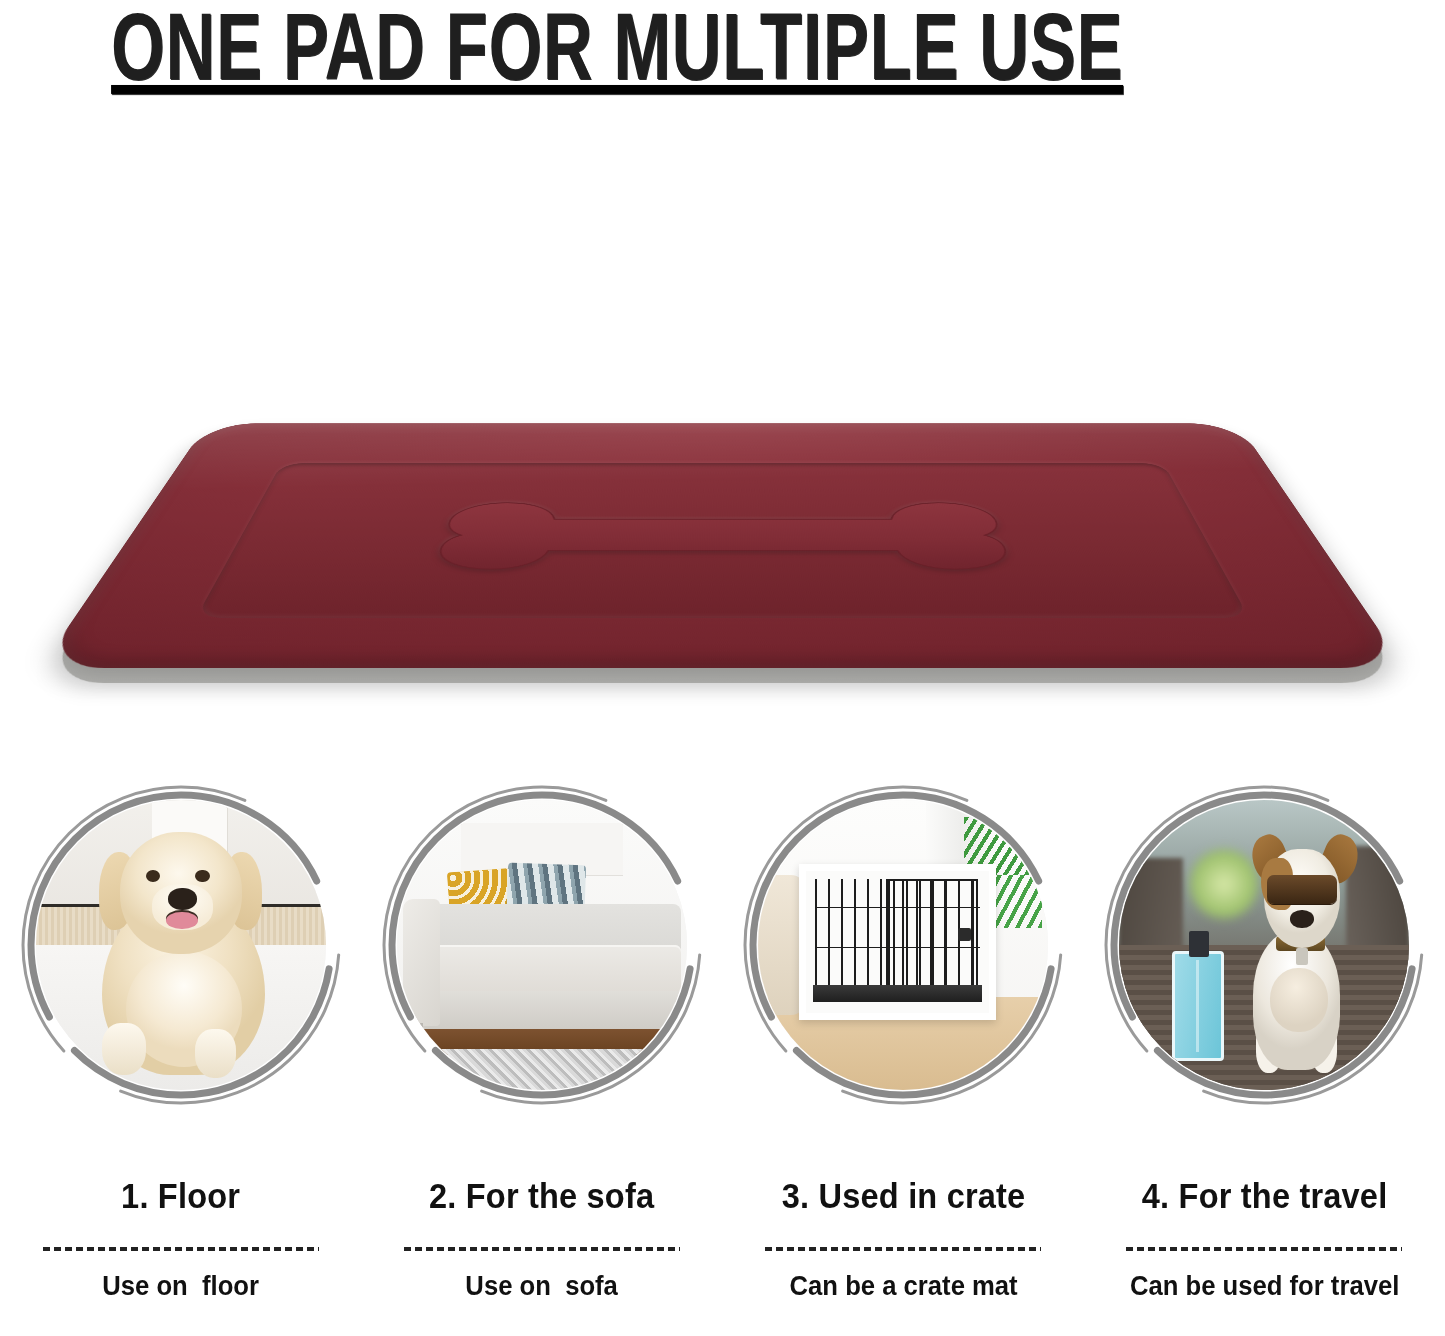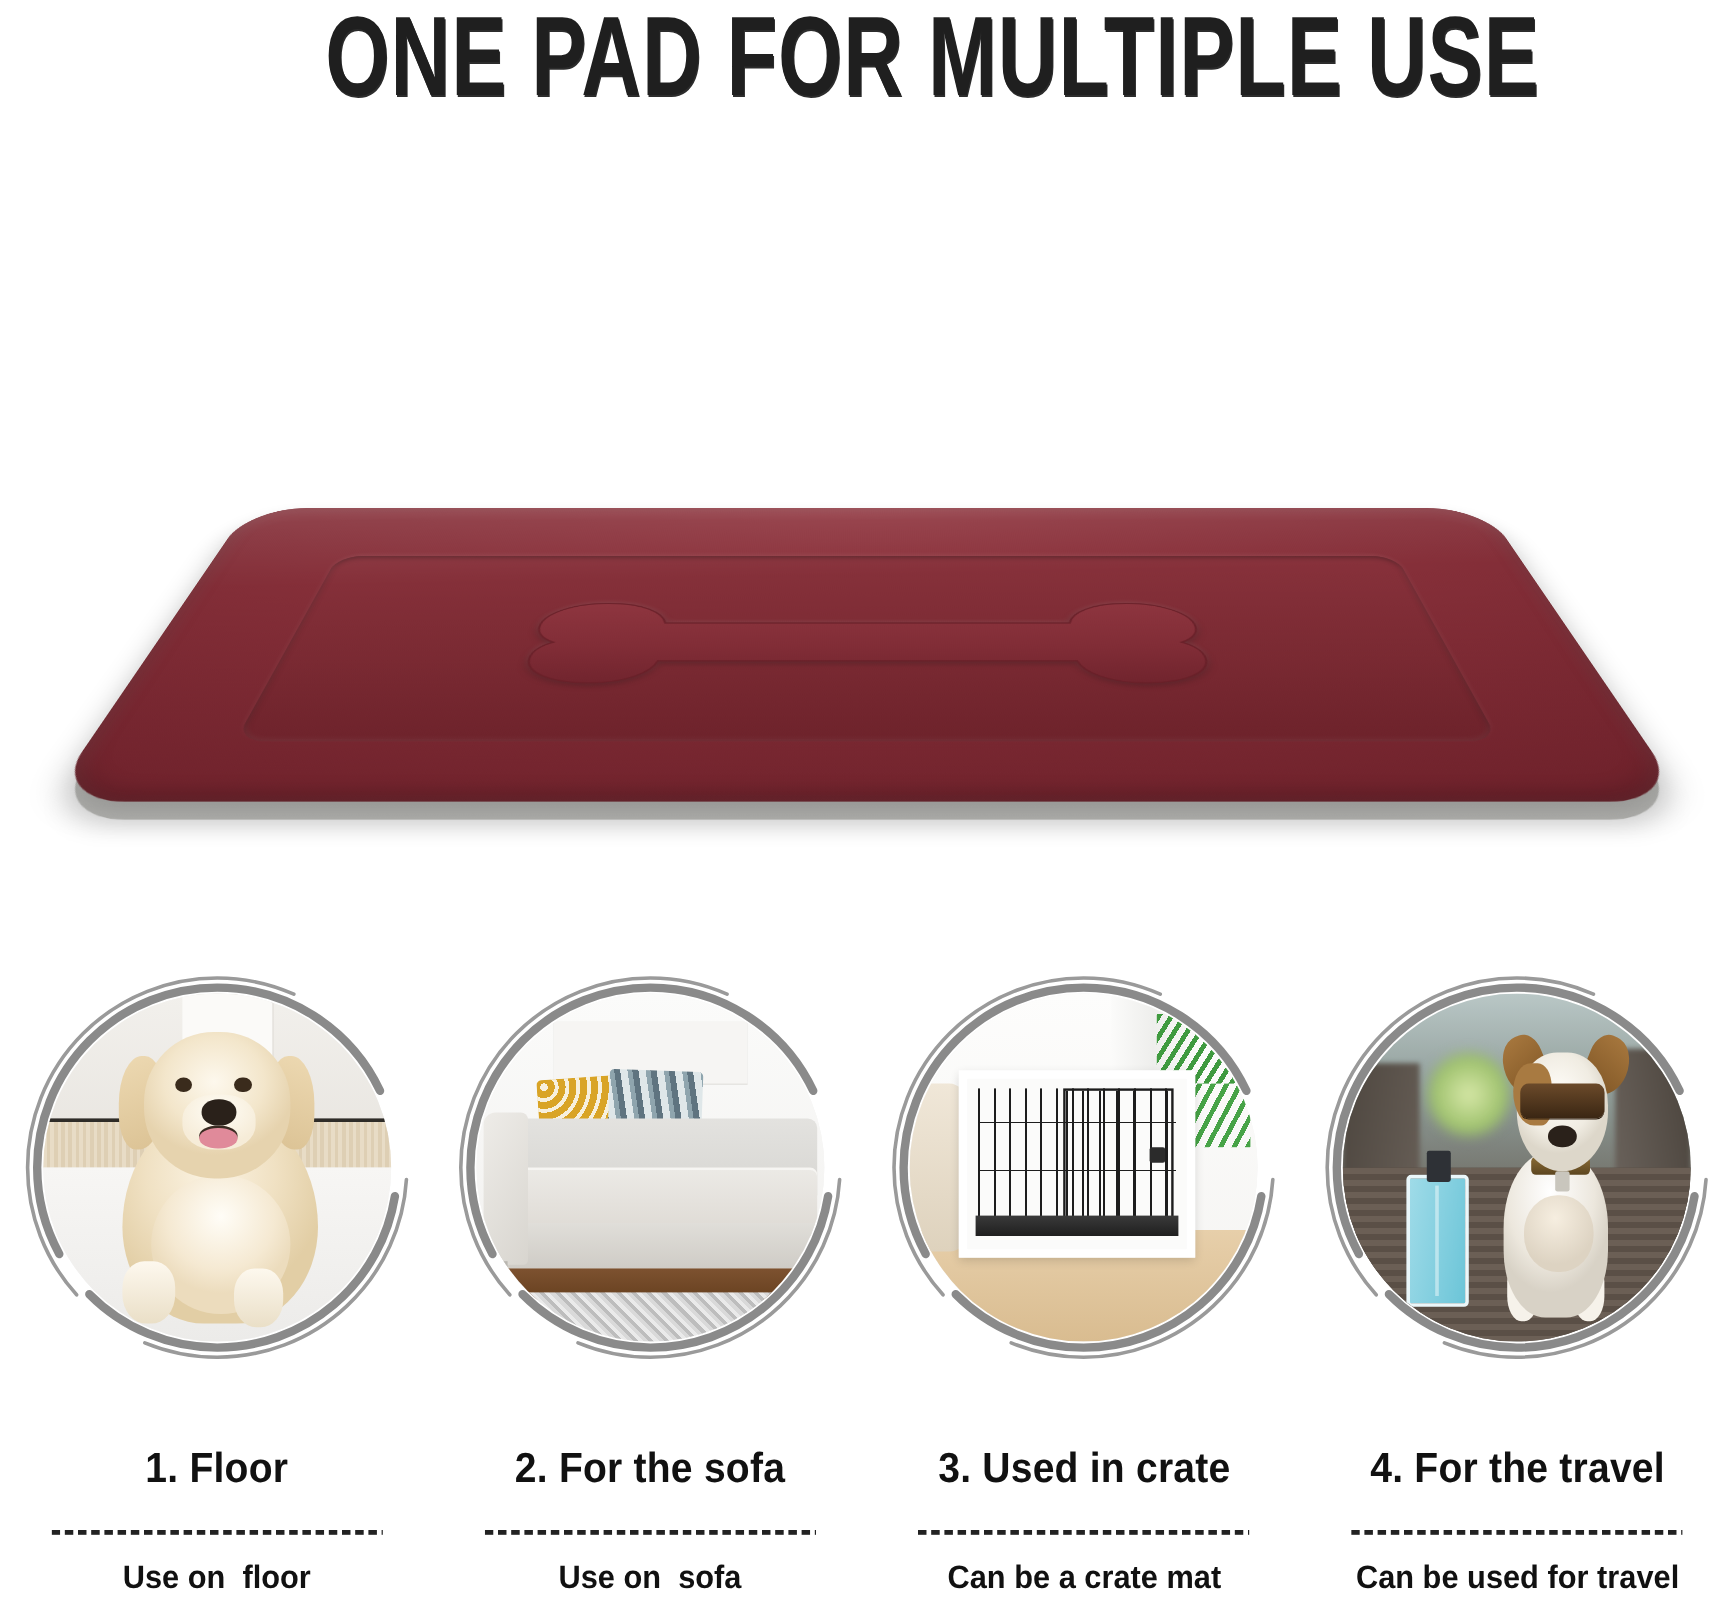--- a/index.html
+++ b/index.html
@@ -19,21 +19,22 @@
 
   
   .headline-wrap {
     position: absolute;
     top: 0;
     left: 0;
     width: 1394px;
     height: 96px;
     display: flex;
     align-items: center;
-    justify-content: flex-end;
+    justify-content: flex-start;
+    text-decoration: underline;
   }
   .headline {
     font-family: "Liberation Sans Narrow", "Liberation Sans", "DejaVu Sans", sans-serif;
     font-weight: 700;
     font-size: 84px;
     line-height: 0.95;
     letter-spacing: 1px;
     color: #1f1f1f;
     transform: scaleX(0.82) scaleY(1.12);
     transform-origin: center center;
@@ -116,21 +117,21 @@
   .pad-sheen {
     position: absolute;
     inset: 0;
     background: linear-gradient(178deg, rgba(255,255,255,0.12) 0%, rgba(255,255,255,0.02) 30%, rgba(0,0,0,0.06) 100%);
     pointer-events: none;
   }
 
   
   .uses-row {
     position: absolute;
-    top: 812px;
+    top: 784px;
     left: 0;
     width: 1445px;
     height: 524px;
     display: flex;
   }
   .use-cell {
     position: relative;
     width: 361.25px;
     height: 524px;
   }

